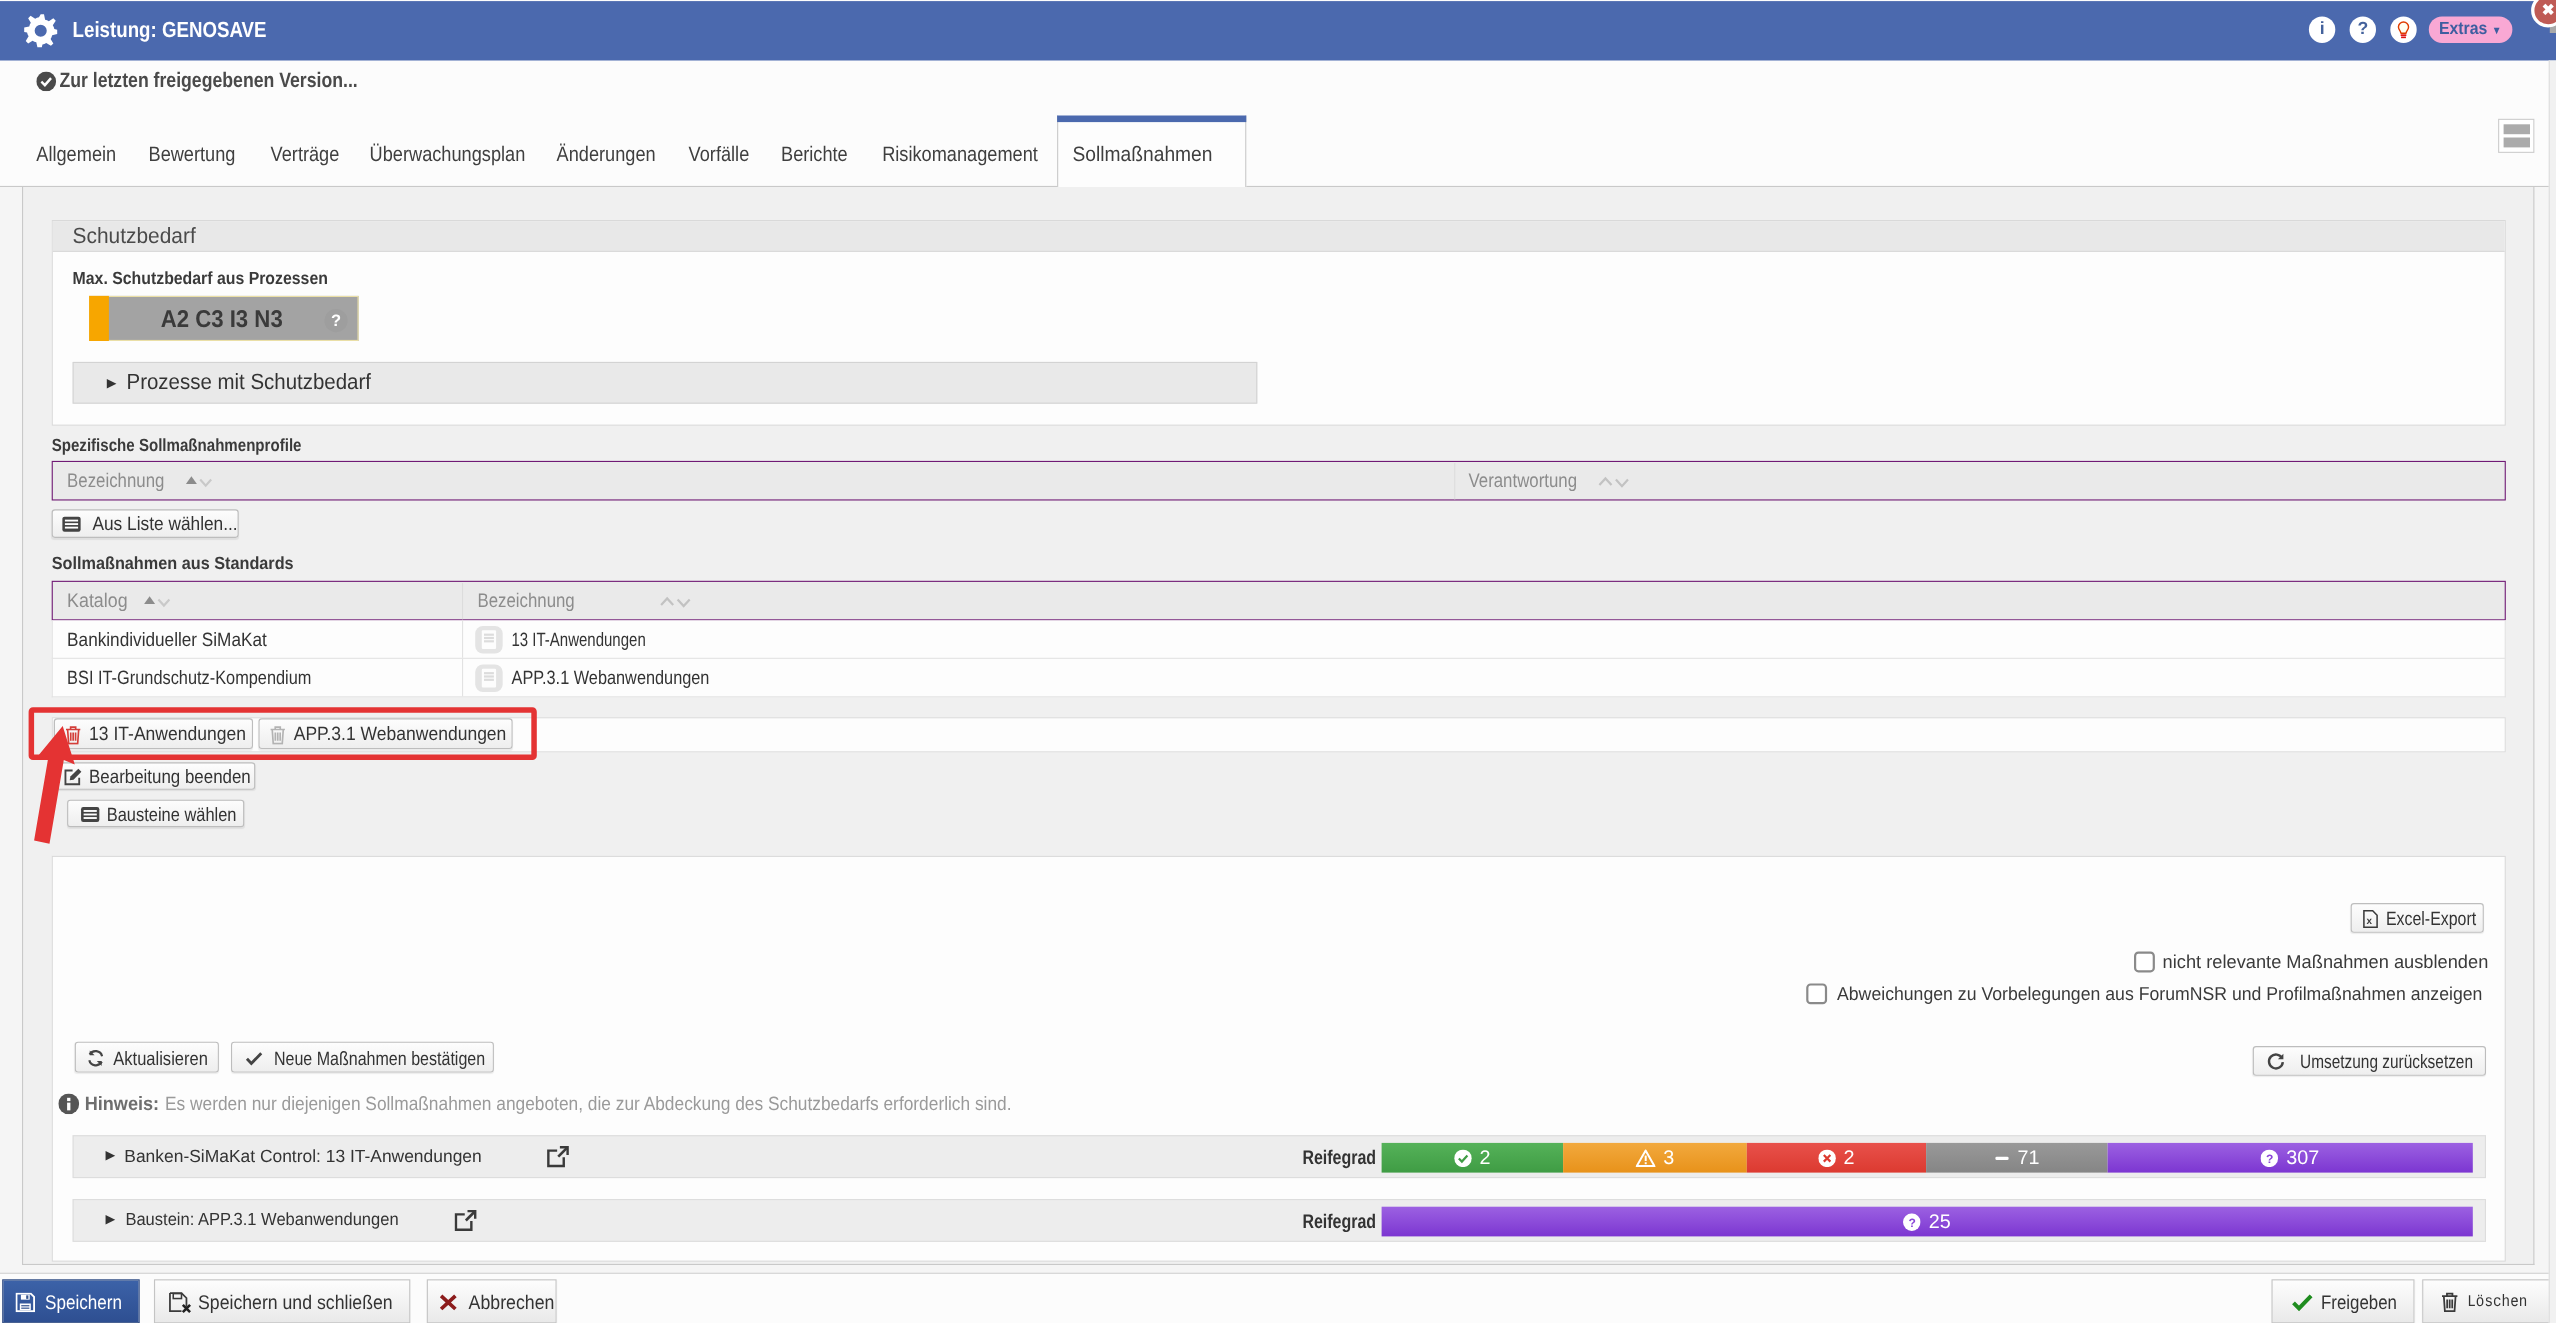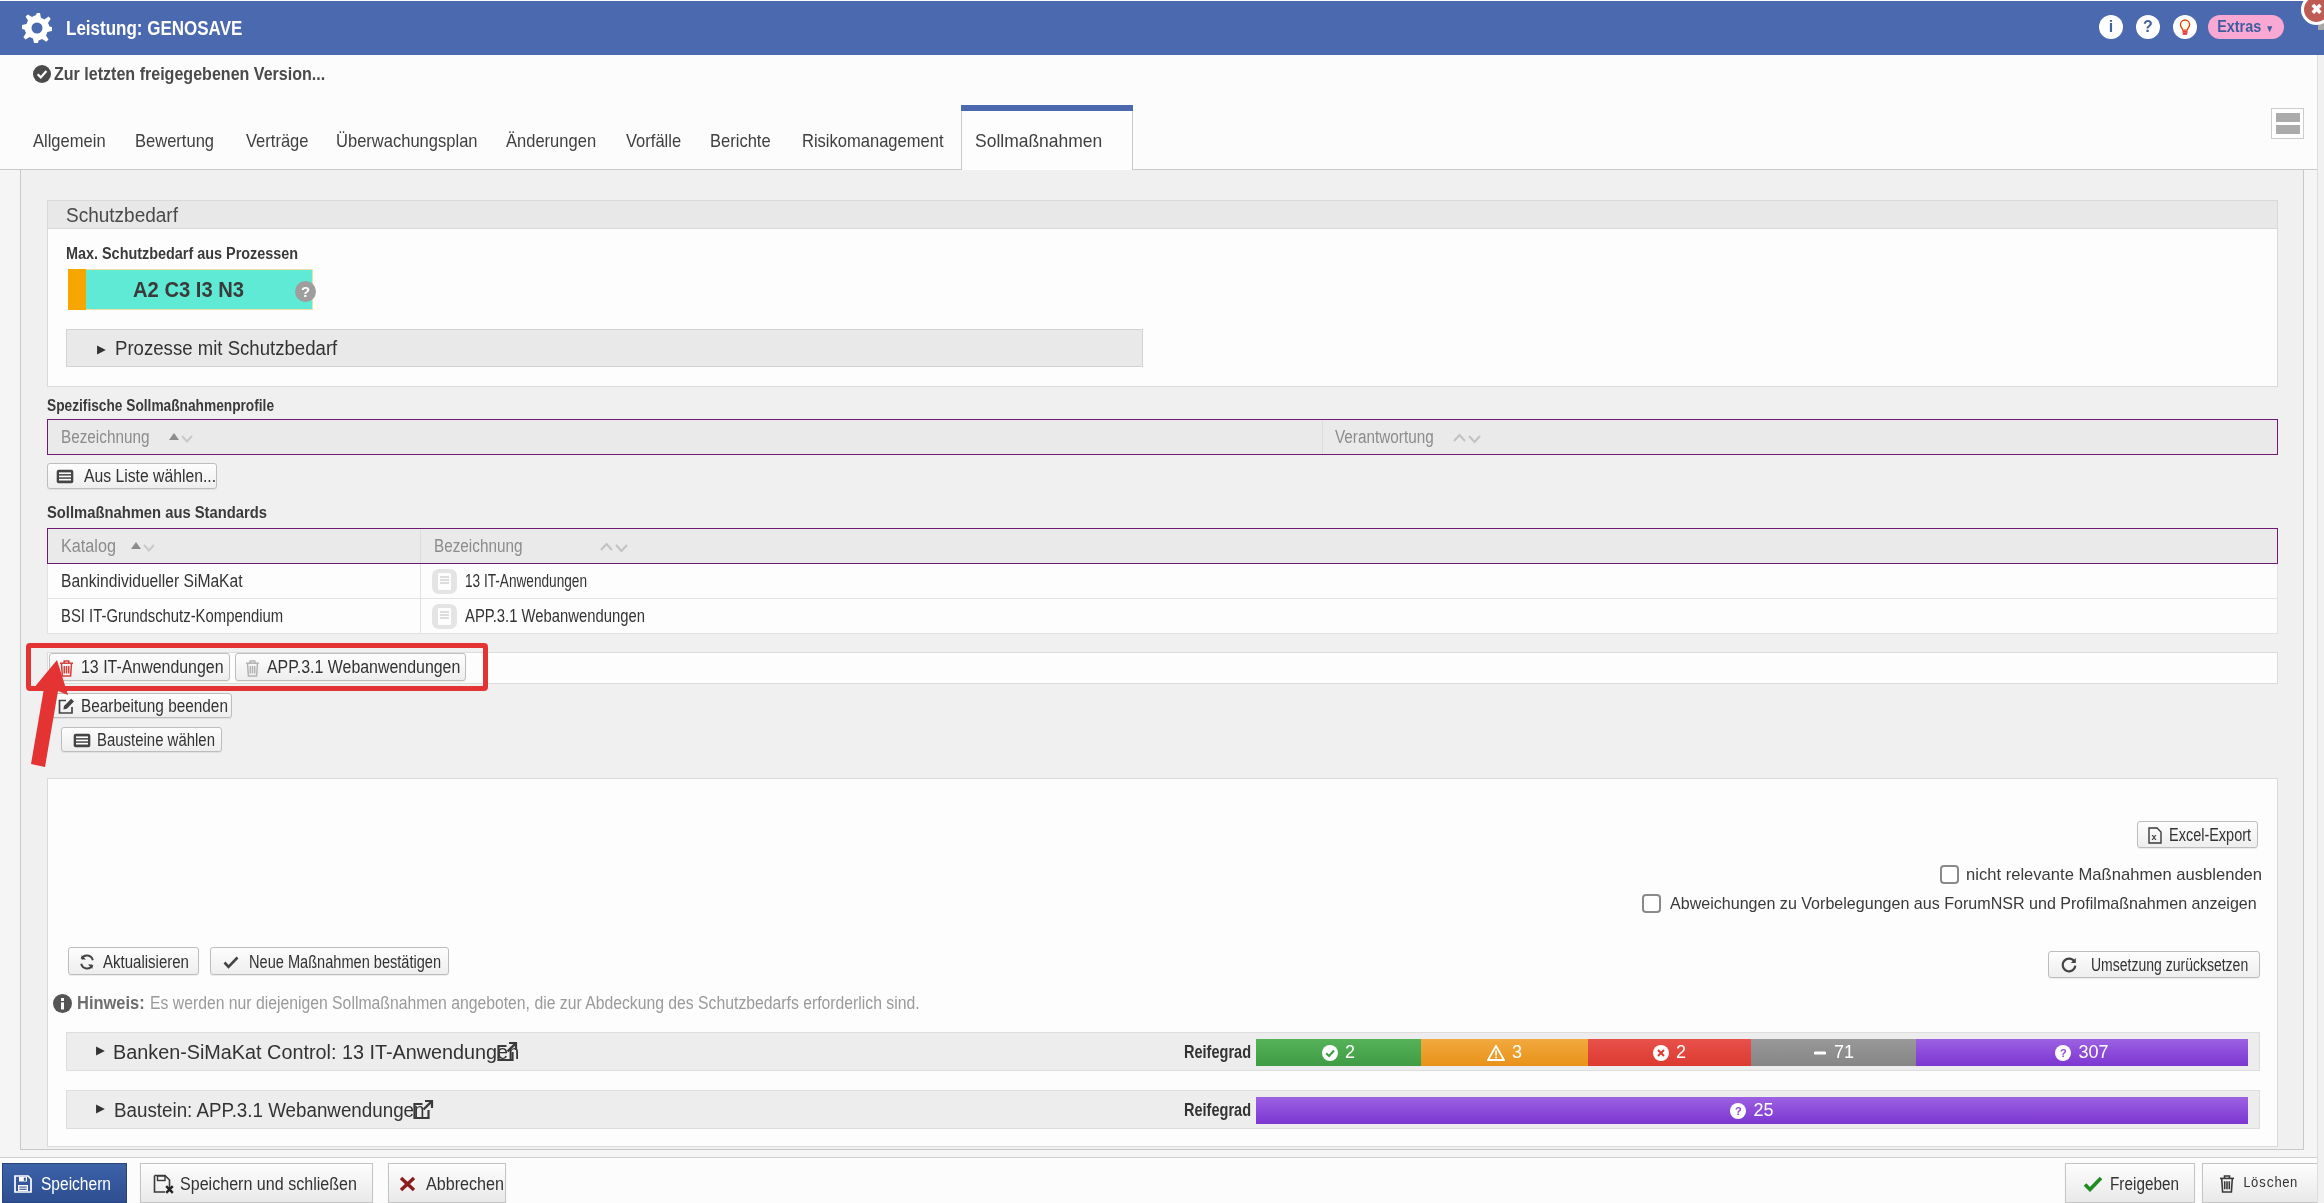--- a/index.html
+++ b/index.html
@@ -34,21 +34,21 @@
 .sechead { background:#e8e8e8; border-bottom:1px solid #d9d9d9; color:#4a4a4a; font-size:20px; }
 .graybar { background:#e9e9e9; border:1px solid #d3d3d3; }
 .boldlbl { color:#3a3a3a; font-size:16px; font-weight:bold; }
 .thead { background:#eaeaea; border:1px solid #701a75; color:#8c8c8c; font-size:18px; }
 .trow { background:#fdfdfd; border:1px solid #e2e2e2; border-top:none; font-size:17.5px; color:#333; }
 .btn { background:linear-gradient(#fdfdfd,#eeeeee); border:1px solid #bdbdbd; border-radius:3px; color:#333; font-size:17.5px; box-shadow:0 1px 1px rgba(0,0,0,0.07); }
 .cb { width:19px; height:19px; background:#fff; border:2px solid #8a8a8a; border-radius:4px; }
 .cblbl { font-size:17px; color:#3a3a3a; height:20px; line-height:20px; }
 .seg { top:0; height:27px; color:#fff; font-size:18px; }
 .segin { position:absolute; left:0; top:0; width:100%; height:27px; display:flex; align-items:center; justify-content:center; gap:7px; }
-.rowtxt { font-size:20px; color:#333; height:22px; line-height:22px; }
+.rowtxt { font-size:16px; color:#333; height:22px; line-height:22px; }
 
 .docicon { width:25px; height:25px; background:#e4e4e4; border-radius:7px; }
 .docicon .sh { position:absolute; left:6px; top:4px; width:13px; height:17px; background:#fdfdfd; border-radius:1px; }
 .docicon .ln { position:absolute; left:8px; top:7px; width:9px; height:2px; background:#dcdcdc; box-shadow:0 3px 0 #dcdcdc, 0 6px 0 #dcdcdc; }
 
 #footer { left:0; top:1157px; width:2324px; height:46px; background:#fcfcfc; border-top:1px solid #cfcfcf; }
 .fbtn { top:5px; height:40px; font-size:18px; background:linear-gradient(#fdfdfd,#e9e9e9); border:1px solid #c4c4c4; color:#333; }
 </style>
 </head>
 <body>
@@ -94,21 +94,21 @@
   <div id="layouticon" class="abs">
       <div class="b1"></div>
       <div class="b2"></div>
     </div>
 
   <div id="box" class="abs">
 
     <div class="whitebox abs" style="left:26px; top:30px; width:2231px; height:187px;">
       <div class="sechead abs" style="left:0; top:0; width:2229px; height:28px; line-height:28px;"><span class="t" style="margin-left:18px; transform:scaleX(.95)">Schutzbedarf</span></div>
       <div class="boldlbl abs" style="left:18px; top:45px; height:16px; line-height:16px;"><span class="t" style="transform:scaleX(.90)">Max. Schutzbedarf aus Prozessen</span></div>
-      <div class="abs" style="left:20px; top:68px; width:245px; height:41px; background:#5eead4; border:1px solid #eadfa6;">
+      <div class="abs" style="left:33px; top:68px; width:245px; height:41px; background:#a3a3a3; border:1px solid #eadfa6;">
         <div class="abs" style="left:-1px; top:-1px; width:18px; height:41px; background:#f7a600;"></div>
         <div class="abs" style="left:18px; top:0; width:204px; height:39px; line-height:39px; text-align:center; font-weight:bold; font-size:22px; color:#3a3a3a;"><span class="tc" style="transform:scaleX(.917)">A2 C3 I3 N3</span></div>
       </div>
       <div class="abs" style="left:247px; top:80px; width:21px; height:21px; border-radius:50%; background:#9e9e9e; color:#fff; font-weight:bold; font-size:15px; text-align:center; line-height:21px;">?</div>
       <div class="graybar abs" style="left:18px; top:128px; width:1077px; height:38px; line-height:36px; font-size:20px; color:#333;">
         <span style="margin-left:30px; font-size:11.5px; vertical-align:2px;">▶</span><span class="t" style="margin-left:9px; transform:scaleX(.93)">Prozesse mit Schutzbedarf</span>
       </div>
     </div>
 
     <div class="boldlbl abs" style="left:26px; top:228px; height:16px; line-height:16px;"><span class="t" style="transform:scaleX(.857)">Spezifische Sollmaßnahmenprofile</span></div>

